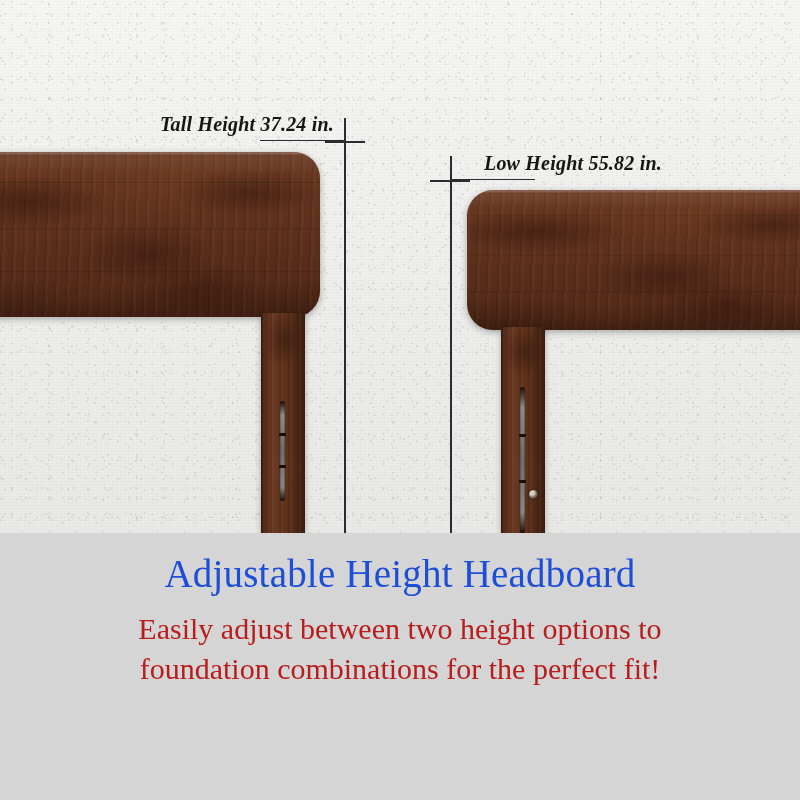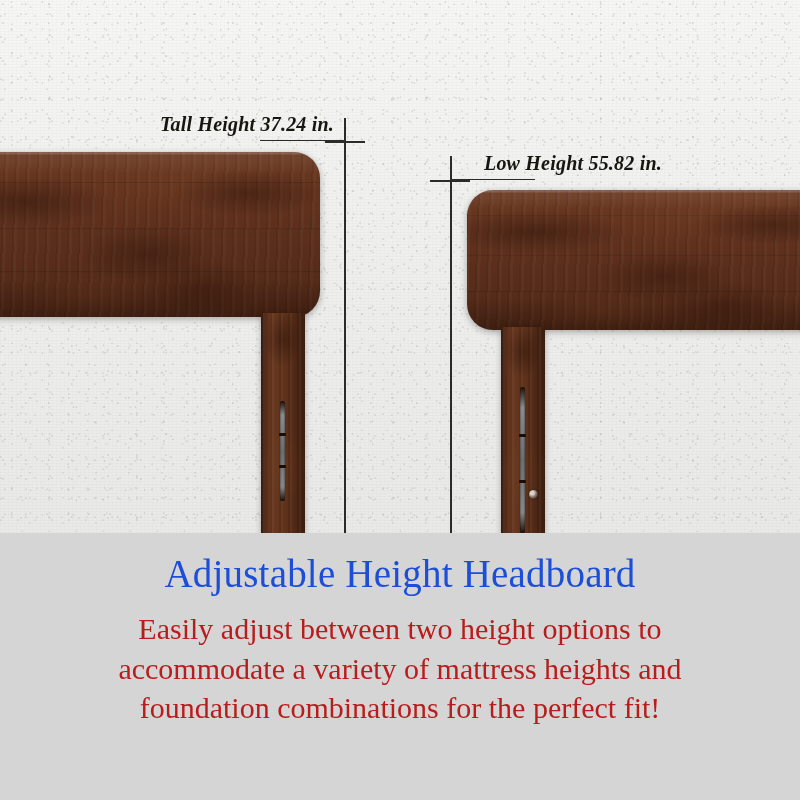--- a/index.html
+++ b/index.html
@@ -174,18 +174,17 @@
     <div class="vline" style="left:450px;top:156px;height:377px;"></div>
     <div class="tick" style="left:430px;top:180px;width:40px;"></div>
     <div class="underline" style="left:450px;top:179px;width:85px;"></div>
     <div class="dim-label" style="left:484px;top:152px;font-size:20px;">Low Height 55.82 in.</div>
   </div>
 
   <div class="band">
     <div class="band-title">Adjustable Height Headboard</div>
     <div class="band-body">
       <div>Easily adjust between two height options to</div>
-      <div>accommodate a variety of mattress heights and</div>
       <div>foundation combinations for the perfect fit!</div>
     </div>
   </div>
 
 </div>
 
 </body></html>

